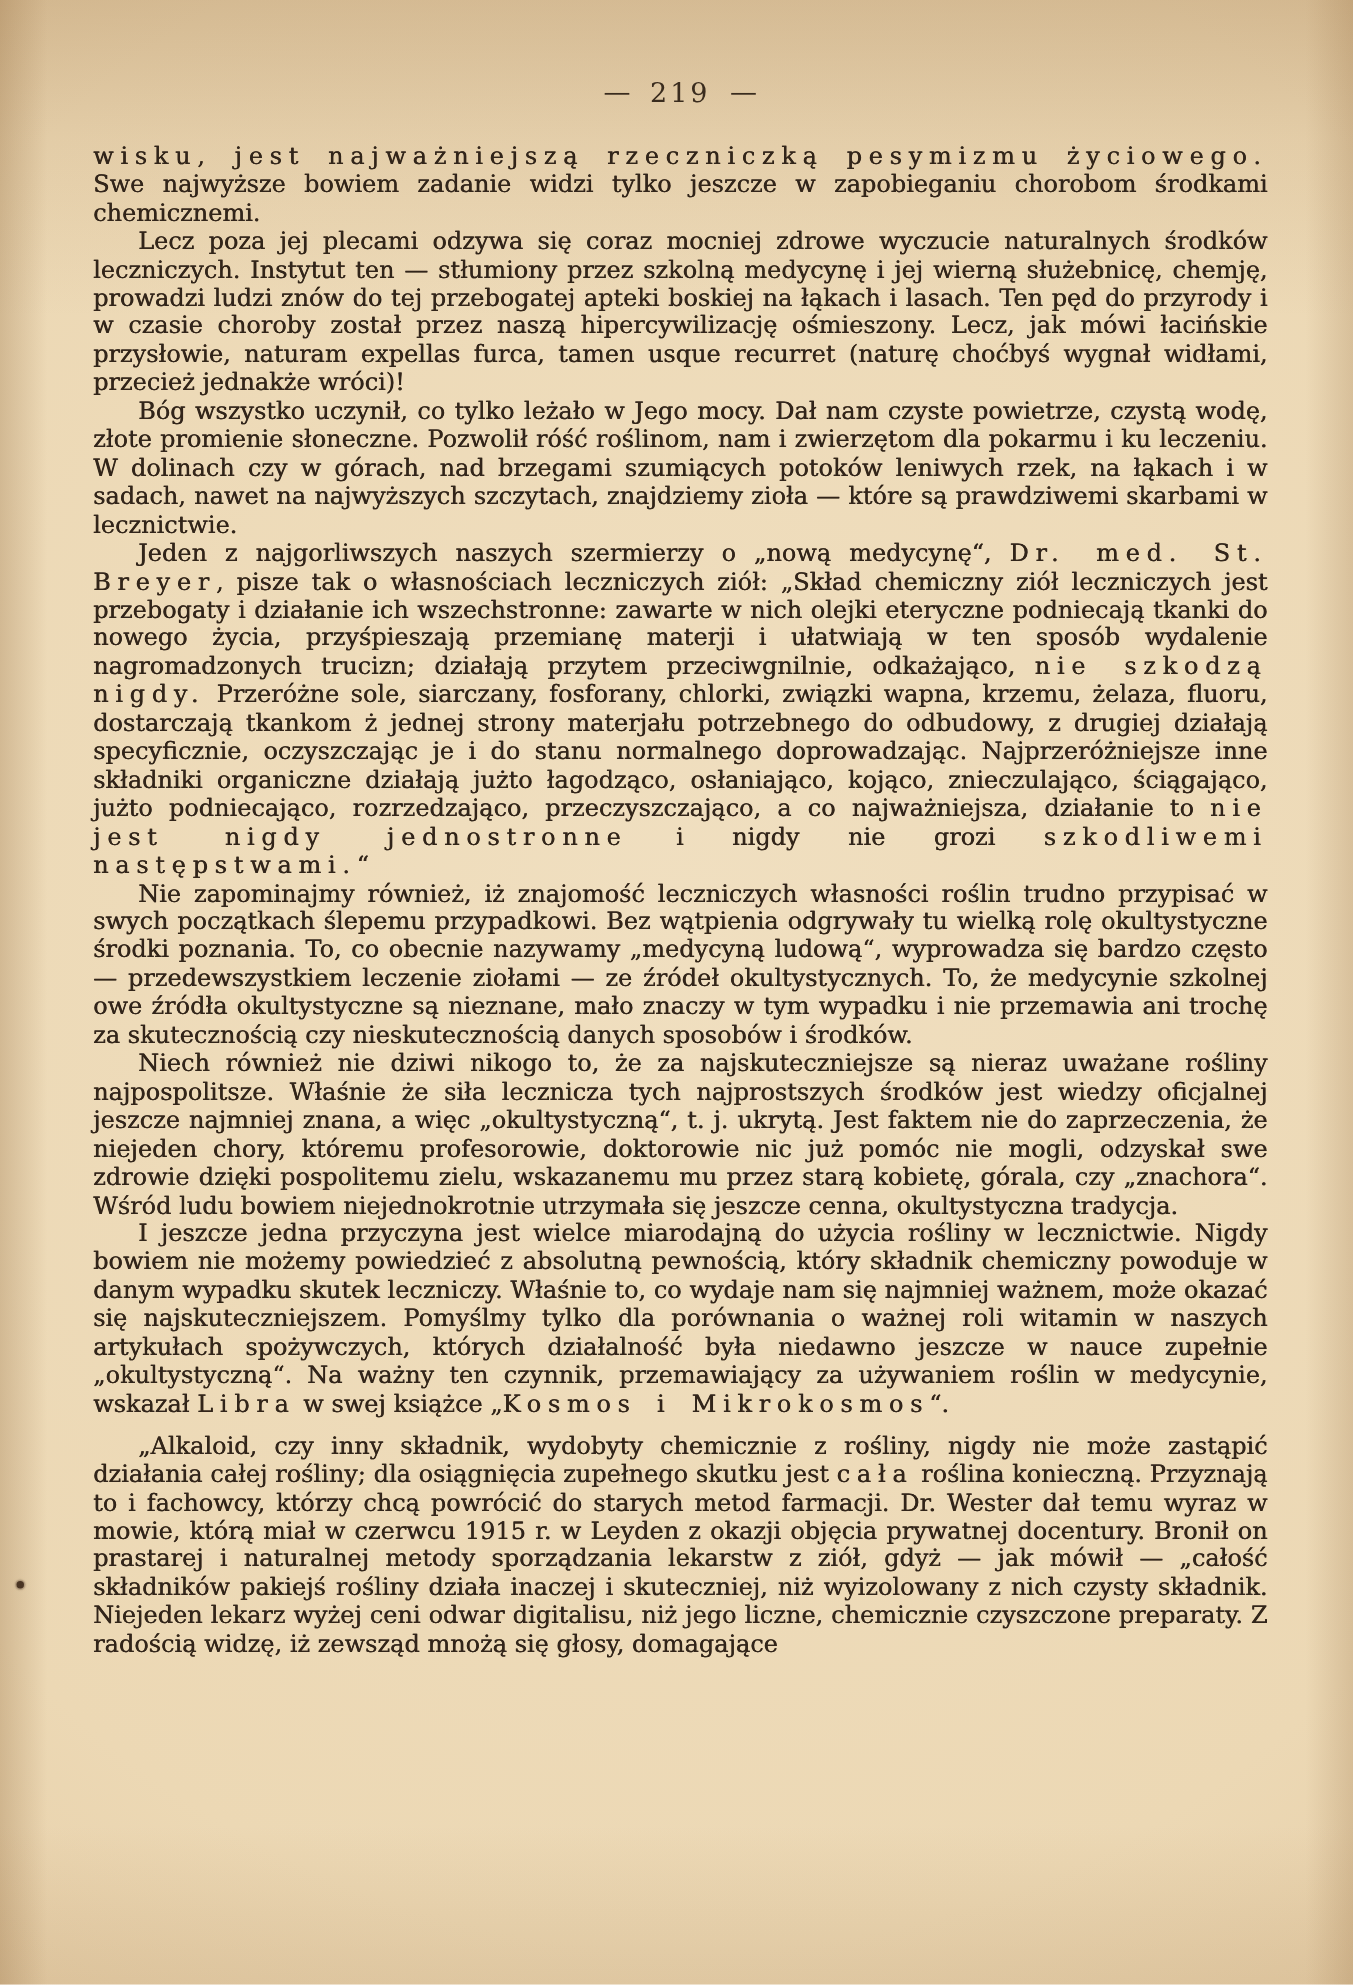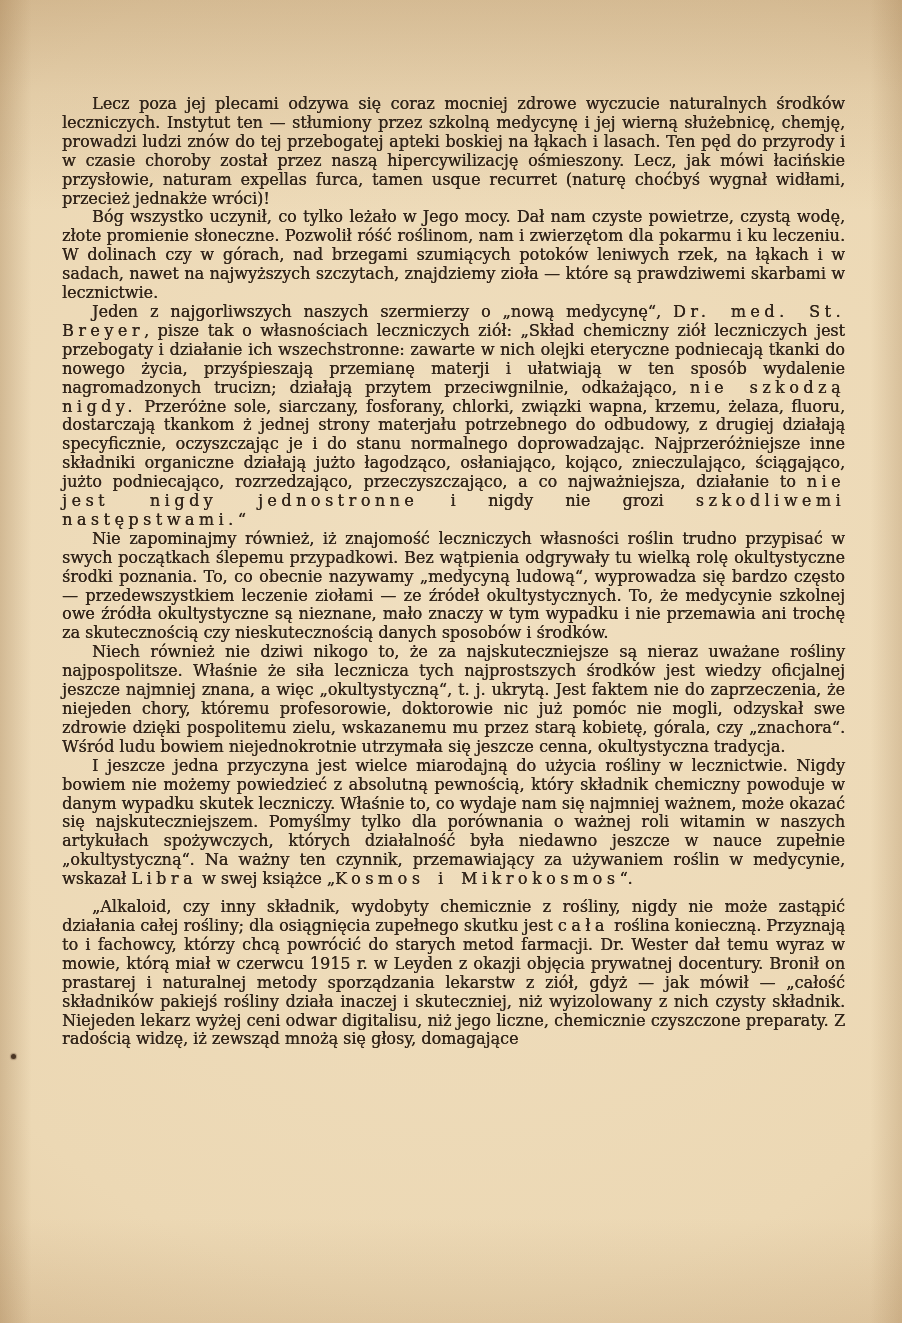--- a/index.html
+++ b/index.html
@@ -59,21 +59,25 @@
     height: 5px;
     border-radius: 50%;
     background: #4a3524;
     box-shadow: 0 0 1px 1px rgba(74,53,36,.35);
   }
 </style>
 </head>
 <body>
 
 <div class="page">
+  <div class="header">
+    <span class="dash">—</span><span class="pagenum">219</span><span class="dash">—</span>
+  </div>
   <div class="text-block">
+      <p class="para"><span class="sperr">wisku, jest najważniejszą rzeczniczką pesymizmu życiowego.</span><span> Swe najwyższe bowiem zadanie widzi tylko jeszcze w zapobieganiu chorobom środkami chemicznemi.</span></p>
       <p class="para indent"><span>Lecz poza jej plecami odzywa się coraz mocniej zdrowe wyczucie naturalnych środków leczniczych. Instytut ten — stłumiony przez szkolną medycynę i jej wierną służebnicę, chemję, prowadzi ludzi znów do tej przebogatej apteki boskiej na łąkach i lasach. Ten pęd do przyrody i w czasie choroby został przez naszą hipercywilizację ośmieszony. Lecz, jak mówi łacińskie przysłowie, naturam expellas furca, tamen usque recurret (naturę choćbyś wygnał widłami, przecież jednakże wróci)!</span></p>
       <p class="para indent"><span>Bóg wszystko uczynił, co tylko leżało w Jego mocy. Dał nam czyste powietrze, czystą wodę, złote promienie słoneczne. Pozwolił róść roślinom, nam i zwierzętom dla pokarmu i ku leczeniu. W dolinach czy w górach, nad brzegami szumiących potoków leniwych rzek, na łąkach i w sadach, nawet na najwyższych szczytach, znajdziemy zioła — które są prawdziwemi skarbami w lecznictwie.</span></p>
       <p class="para indent"><span>Jeden z najgorliwszych naszych szermierzy o „nową medycynę“, </span><span class="sperr">Dr. med. St. Breyer</span><span>, pisze tak o własnościach leczniczych ziół: „Skład chemiczny ziół leczniczych jest przebogaty i działanie ich wszechstronne: zawarte w nich olejki eteryczne podniecają tkanki do nowego życia, przyśpieszają przemianę materji i ułatwiają w ten sposób wydalenie nagromadzonych trucizn; działają przytem przeciwgnilnie, odkażająco, </span><span class="sperr">nie szkodzą nigdy.</span><span> Przeróżne sole, siarczany, fosforany, chlorki, związki wapna, krzemu, żelaza, fluoru, dostarczają tkankom ż jednej strony materjału potrzebnego do odbudowy, z drugiej działają specyficznie, oczyszczając je i do stanu normalnego doprowadzając. Najprzeróżniejsze inne składniki organiczne działają jużto łagodząco, osłaniająco, kojąco, znieczulająco, ściągająco, jużto podniecająco, rozrzedzająco, przeczyszczająco, a co najważniejsza, działanie to </span><span class="sperr">nie jest nigdy jednostronne</span><span> i nigdy nie grozi </span><span class="sperr">szkodliwemi następstwami.“</span></p>
       <p class="para indent"><span>Nie zapominajmy również, iż znajomość leczniczych własności roślin trudno przypisać w swych początkach ślepemu przypadkowi. Bez wątpienia odgrywały tu wielką rolę okultystyczne środki poznania. To, co obecnie nazywamy „medycyną ludową“, wyprowadza się bardzo często — przedewszystkiem leczenie ziołami — ze źródeł okultystycznych. To, że medycynie szkolnej owe źródła okultystyczne są nieznane, mało znaczy w tym wypadku i nie przemawia ani trochę za skutecznością czy nieskutecznością danych sposobów i środków.</span></p>
       <p class="para indent"><span>Niech również nie dziwi nikogo to, że za najskuteczniejsze są nieraz uważane rośliny najpospolitsze. Właśnie że siła lecznicza tych najprostszych środków jest wiedzy oficjalnej jeszcze najmniej znana, a więc „okultystyczną“, t. j. ukrytą. Jest faktem nie do zaprzeczenia, że niejeden chory, któremu profesorowie, doktorowie nic już pomóc nie mogli, odzyskał swe zdrowie dzięki pospolitemu zielu, wskazanemu mu przez starą kobietę, górala, czy „znachora“. Wśród ludu bowiem niejednokrotnie utrzymała się jeszcze cenna, okultystyczna tradycja.</span></p>
       <p class="para indent"><span>I jeszcze jedna przyczyna jest wielce miarodajną do użycia rośliny w lecznictwie. Nigdy bowiem nie możemy powiedzieć z absolutną pewnością, który składnik chemiczny powoduje w danym wypadku skutek leczniczy. Właśnie to, co wydaje nam się najmniej ważnem, może okazać się najskuteczniejszem. Pomyślmy tylko dla porównania o ważnej roli witamin w naszych artykułach spożywczych, których działalność była niedawno jeszcze w nauce zupełnie „okultystyczną“. Na ważny ten czynnik, przemawiający za używaniem roślin w medycynie, wskazał </span><span class="sperr">Libra</span><span> w swej książce „</span><span class="sperr">Kosmos i Mikrokosmos</span><span>“.</span></p>
       <p class="para indent gap"><span>„Alkaloid, czy inny składnik, wydobyty chemicznie z rośliny, nigdy nie może zastąpić działania całej rośliny; dla osiągnięcia zupełnego skutku jest </span><span class="sperr">cała</span><span> roślina konieczną. Przyznają to i fachowcy, którzy chcą powrócić do starych metod farmacji. Dr. Wester dał temu wyraz w mowie, którą miał w czerwcu 1915 r. w Leyden z okazji objęcia prywatnej docentury. Bronił on prastarej i naturalnej metody sporządzania lekarstw z ziół, gdyż — jak mówił — „całość składników pakiejś rośliny działa inaczej i skuteczniej, niż wyizolowany z nich czysty składnik. Niejeden lekarz wyżej ceni odwar digitalisu, niż jego liczne, chemicznie czyszczone preparaty. Z radością widzę, iż zewsząd mnożą się głosy, domagające</span></p>
     </div>
   <div class="speck"></div>
 </div>

